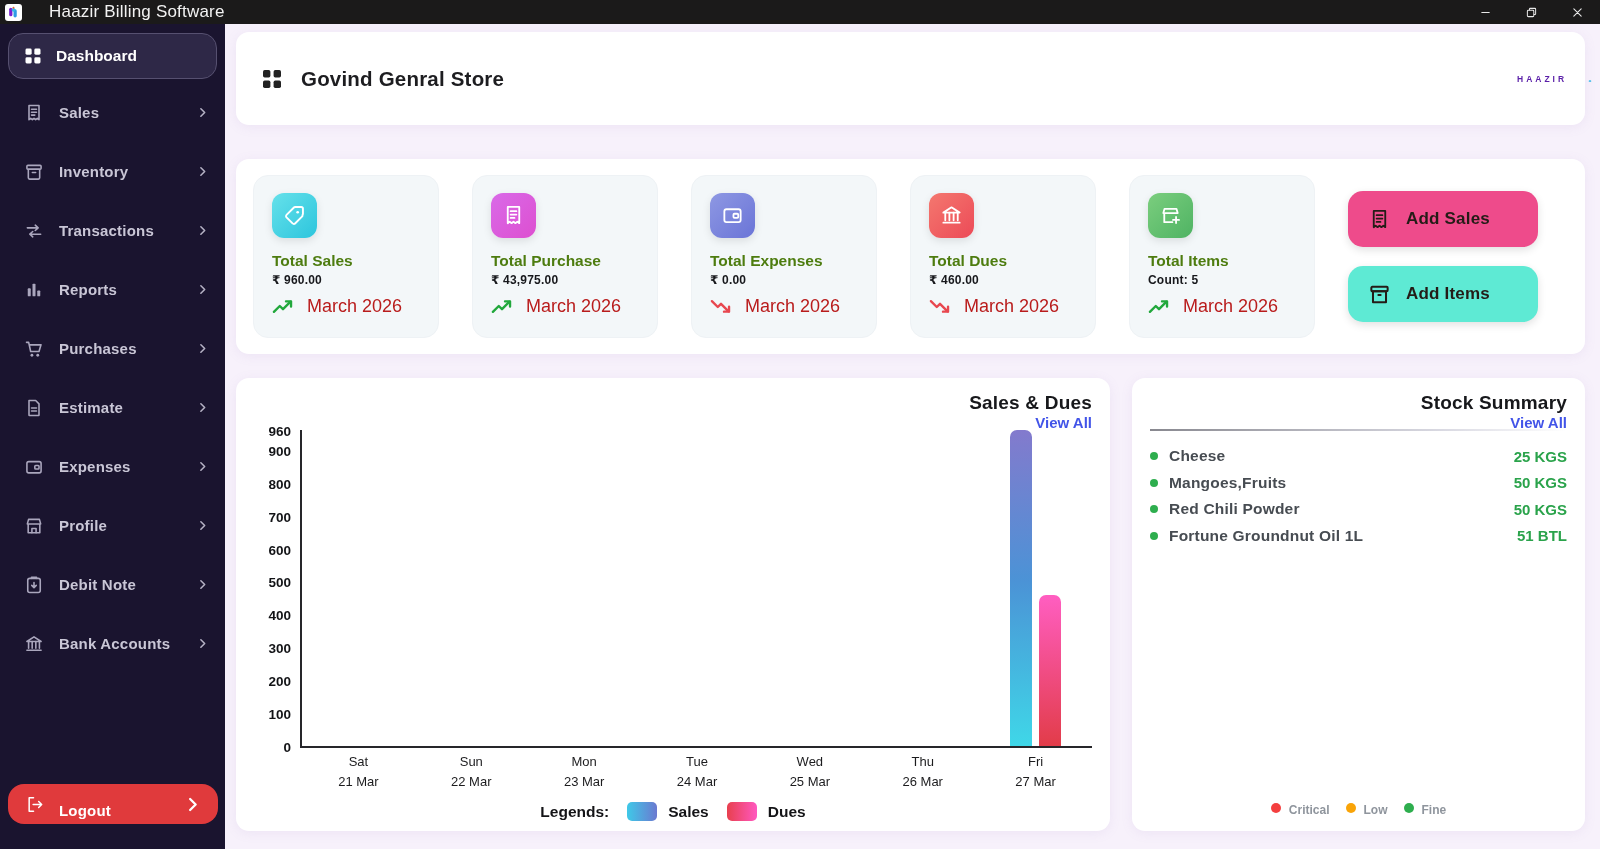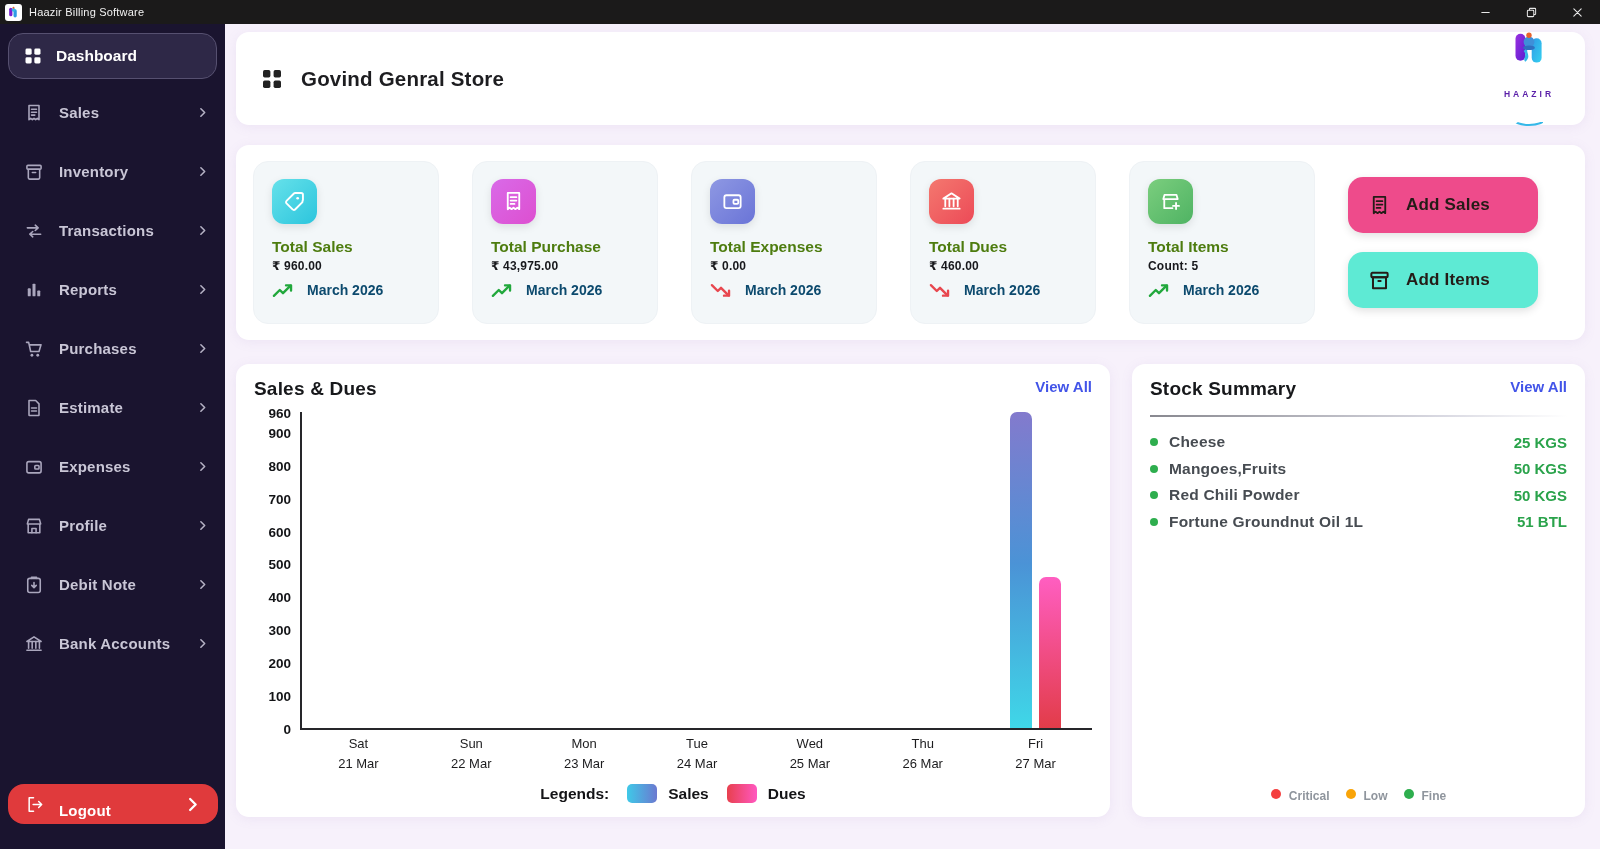--- a/index.html
+++ b/index.html
@@ -5,21 +5,21 @@
   * { margin:0; padding:0; box-sizing:border-box; }
   html,body { width:1600px; height:849px; overflow:hidden; }
   body { font-family:"Liberation Sans","DejaVu Sans",sans-serif; background:#f7f1fb; }
   .window { width:1600px; height:849px; display:flex; flex-direction:column; }
 
   
   .titlebar { height:24px; background:#1b1a1a; display:flex; align-items:center; color:#f2f2f2; flex:none; }
   .app-ico { width:17px; height:17px; background:#fff; border-radius:3px; margin:0 7px 0 5px;
              display:flex; align-items:center; justify-content:center; overflow:hidden; }
   .app-ico svg { width:13px; height:13px; }
-  .tb-title { font-size:11px; letter-spacing:.2px; }
+  .tb-title { font-size:17px; letter-spacing:.2px;margin-left:20px; }
   .tb-spacer { flex:1; }
   .tb-btn { width:46px; height:24px; display:flex; align-items:center; justify-content:center; color:#e8e8e8; }
   .tb-btn .icn { width:11px; height:11px; }
 
   .body-row { flex:1; display:flex; min-height:0; }
 
   
   .sidebar { width:225px; flex:none; background:#1a142f; position:relative; overflow:hidden; }
   .nav-active { margin:9px 8px 4px 8px; height:46px; background:#2e2847; border:1px solid #565070;
                 border-radius:15px; display:flex; align-items:center; padding:0 14px; gap:13px;
@@ -34,25 +34,25 @@
                 border:none; border-radius:16px; display:flex; align-items:center; padding:0 16px 0 18px;
                 gap:14px; color:#fff; cursor:pointer; font-family:inherit; }
   .logout-btn .icn { width:19px; height:19px; }
   .logout-btn .nav-label { font-size:15px; font-weight:700; text-align:left;margin-top:12px; }
   .logout-btn .chev { color:#fff; }
 
   
   .main { flex:1; padding:8px 15px 0 11px; min-width:0; }
   .card { background:#fff; border-radius:13px; box-shadow:0 2px 12px rgba(150,120,190,.10); }
 
-  .header-card { height:93px; display:flex; align-items:center; padding:0 24px; margin-bottom:20px;text-align:right; }
+  .header-card { height:93px; display:flex; align-items:center; padding:0 24px; margin-bottom:34px;text-align:right; }
   .store-title-wrap { display:flex; align-items:center; gap:17px; flex:1; }
   .store-title-wrap .icn { width:24px; height:24px; color:#222; }
   .store-name { font-size:20.5px; font-weight:700; color:#1d1d20; letter-spacing:.2px; }
-  .brand { display:flex; flex-direction:column; align-items:center; width:64px;gap:20px; }
+  .brand { display:flex; flex-direction:row; align-items:center; width:64px;gap:20px; }
   .brand-word { font-size:8.5px; font-weight:700; color:#5a1fa8; letter-spacing:3px; margin-top:1px; }
   .brand-swoosh { width:34px; height:7px; border:solid transparent; border-bottom:2px solid #35b8e8;
                   border-radius:0 0 50% 50%/0 0 100% 100%; }
 
   
   .stats-panel { height:195px; display:flex; align-items:center; gap:33px; padding:0 17px; margin-bottom:24px; }
   .stats-row { display:flex; gap:33px; }
   .stat-card { width:186px; height:163px; background:#f3f7f9; border:1px solid #eef2f5; border-radius:15px;
                padding:17px 18px; }
   .stat-icon { width:45px; height:45px; border-radius:12px; display:flex; align-items:center;
@@ -62,33 +62,33 @@
   .grad-magenta { background:linear-gradient(135deg,#d96ae8,#dd4fd0); }
   .grad-indigo  { background:linear-gradient(135deg,#8e98e3,#6a74d7); }
   .grad-red     { background:linear-gradient(135deg,#f4786f,#ec4a57); }
   .grad-green   { background:linear-gradient(135deg,#7bce7e,#4fb363); }
   .stat-label { margin-top:14px; font-size:15.5px; color:#4d7c0f; font-weight:600; }
   .stat-value { margin-top:3px; font-size:12px; font-weight:800; color:#17181c; letter-spacing:.2px; }
   .stat-trend { margin-top:9px; display:flex; align-items:center; gap:13px; }
   .stat-trend .icn { width:22px; height:15px; }
   .icn.t-up   { color:#21a83c; }
   .icn.t-down { color:#e8474f; }
-  .stat-period { font-size:14px; font-weight:700; color:#0c4a6e; }
+  .stat-period { font-size:18px; font-weight:400; color:#b91c1c; }
 
   .actions-col { display:flex; flex-direction:column; gap:19px; margin-left:0; }
   .action-btn { width:190px; height:56px; border:none; border-radius:15px; display:flex; align-items:center;
                 padding:0 20px; gap:15px; cursor:pointer; font-family:inherit;
                 box-shadow:0 3px 8px rgba(0,0,0,.12); }
   .action-btn .icn { width:23px; height:23px; color:#241c17; }
   .action-label { font-size:17px; font-weight:800; color:#241c17; letter-spacing:.2px; }
 
   
   .bottom-row { display:flex; gap:22px; height:453px; }
   .chart-card { width:874px; flex:none; padding:14px 18px; display:flex; flex-direction:column; }
-  .panel-head { display:flex; align-items:flex-start; justify-content:space-between; height:28px; }
+  .panel-head { display:flex; align-items:flex-end; justify-content:space-between; height:28px;flex-direction:column; }
   .panel-title { font-size:19px; font-weight:800; color:#17181b; letter-spacing:.2px; }
   .view-all { font-size:15px; font-weight:700; color:#4254e8; text-decoration:none; cursor:pointer; }
 
   .chart-wrap { display:flex; margin-top:10px; }
   .y-axis { width:46px; position:relative; height:318px; flex:none; }
   .tick { position:absolute; right:9px; font-size:13.5px; font-weight:700; color:#121316; }
   .plot-area { flex:1; height:318px; border-left:2px solid #26262a; border-bottom:2px solid #26262a;
                display:flex; position:relative; }
   .slot { flex:1; display:flex; align-items:flex-end; justify-content:center; gap:7px; }
   .bar { width:22px; border-radius:7px 7px 0 0; }

